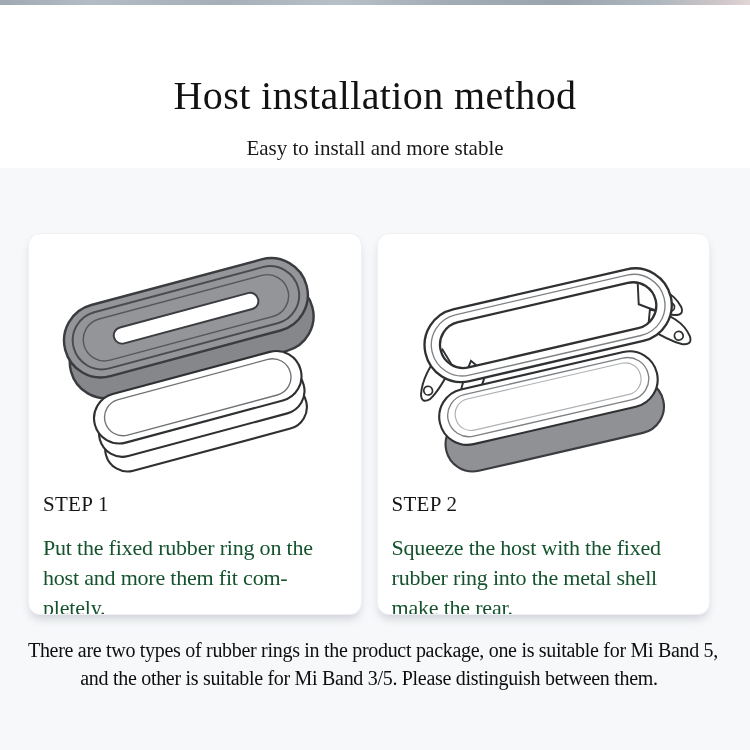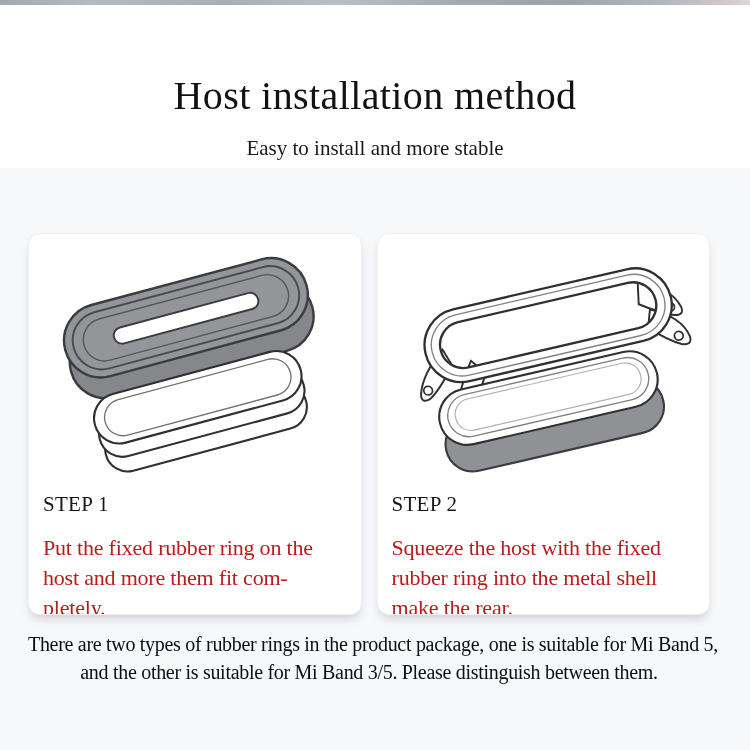--- a/index.html
+++ b/index.html
@@ -58,26 +58,26 @@
     overflow: hidden;
   }
   .illus { height: 246px; margin: 2px -8px 0; }
   .illus svg { width: 100%; height: 246px; display: block; }
   .step-label {
     margin: 10px 0 0; font-size: 21px; font-weight: 400; color: #161616;
     letter-spacing: 0.3px;
   }
   .step-desc {
     margin: 16px 0 0; font-size: 22px; line-height: 1.36;
-    letter-spacing: -0.2px; color: #b91c1c;
+    letter-spacing: -0.2px; color: #14532d;
   }
   .step-desc span { display: block; white-space: nowrap; }
 
   .footer-note {
-    margin: 16px 0 0; text-align: center;
+    margin: 22px 0 0; text-align: center;
     font-size: 20px; line-height: 1.38; letter-spacing: -0.3px; color: #0e0e0e;
   }
   .footer-note span { display: block; white-space: nowrap; }
 </style>
 </head>
 <body>
 
 <div class="page">
 
   <div class="top-strip"></div>

